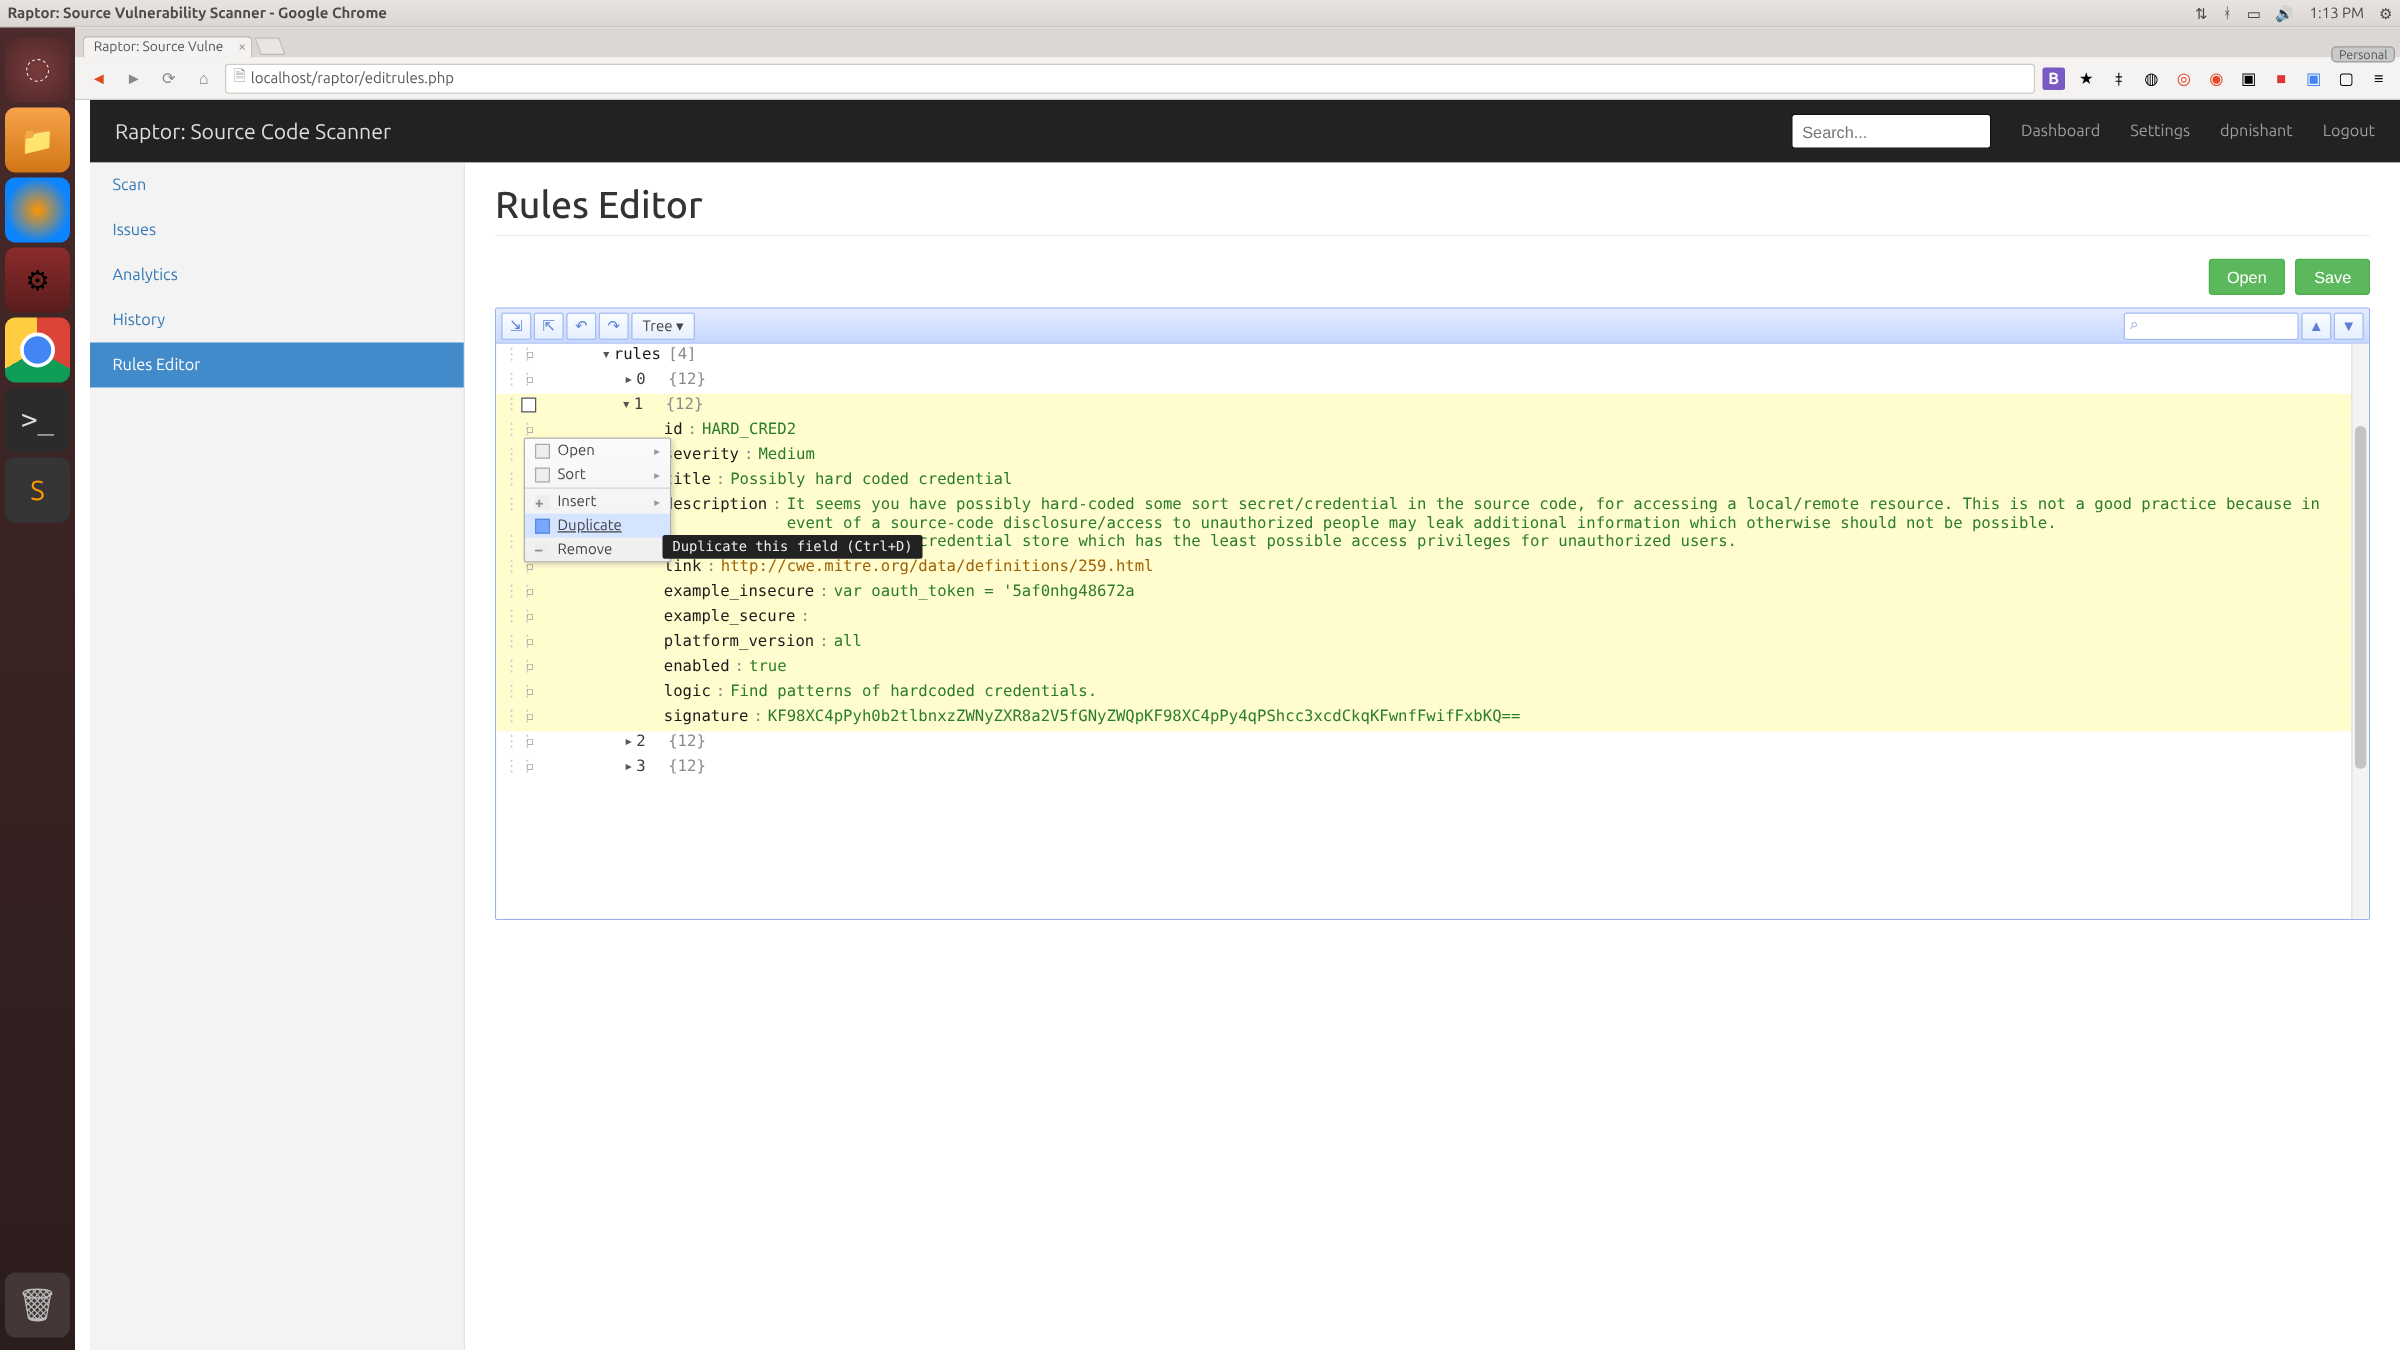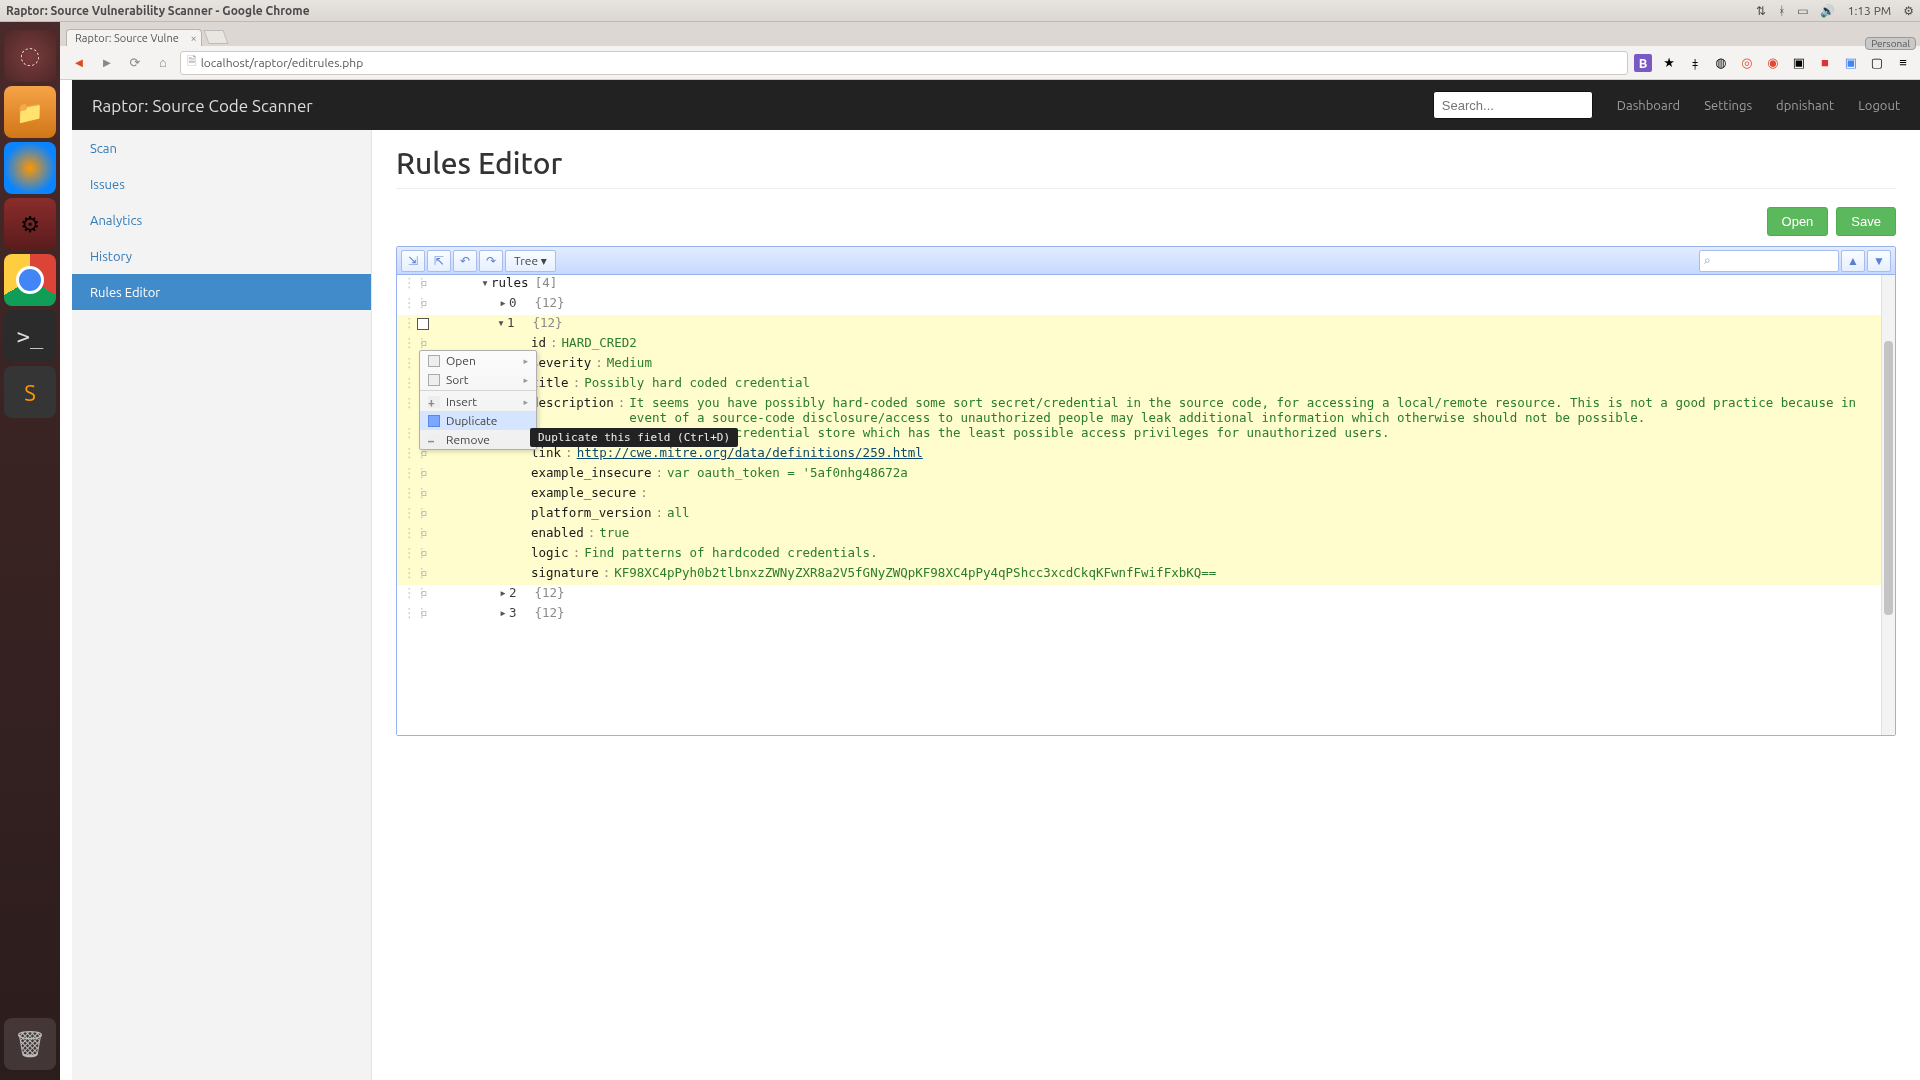--- a/index.html
+++ b/index.html
@@ -291,21 +291,21 @@
   padding-left: 6px;
 }
 .row.hl { background: #fffcce; }
 .grip { width:14px; color:#c9c9c9; text-align:center; user-select:none; }
 .act { width:14px; color:#b0b0b0; text-align:center; }
 .indent { display:inline-block; }
 .toggle { color:#555; width:12px; display:inline-block; text-align:center; }
 .jkey { color:#1a1a1a; }
 .colon { color:#888; padding:0 4px; }
 .val-str { color:#2a7d2a; }
-.val-link { color:#0c4a6e; text-decoration: underline; }
+.val-link { color:#a16207; }
 .val-idx { color:#3f3f3f; }
 .val-cnt { color:#8a8a8a; }
 .val-wrap { white-space: pre-wrap; word-break: break-word; flex:1; }
 
 
 .ctx-menu {
   position: absolute;
   left: 22px;
   top: 75px;
   width: 118px;
@@ -315,21 +315,21 @@
   box-shadow: 2px 2px 4px rgba(0,0,0,0.15);
   font-family: Ubuntu, Arial, sans-serif;
   font-size: 12px;
   z-index: 20;
 }
 .ctx-item {
   display:flex;align-items:center;gap:6px;
   padding: 3px 8px;
   color:#444;
 }
-.ctx-item.sel { background:#d5e4ff; }
+.ctx-item.sel { background:#d5e4ff;text-decoration:underline; }
 .ctx-sep { height:1px; background:#d4d4d4; margin:1px 0; }
 .ctx-item .arrow { margin-left:auto; color:#999; font-size:9px; }
 .ctx-ico { width:12px;height:12px;display:inline-block;border:1px solid #aaa;background:#eee; }
 .ctx-ico.plus{border:none;color:#8a8a8a;font-weight:bold;}
 .ctx-ico.dup{background:#7aa7ff;border-color:#5a87df;}
 .ctx-ico.rem{border:none;color:#8a8a8a;font-weight:bold;}
 
 .tooltip {
   position:absolute;
   left: 133px;

